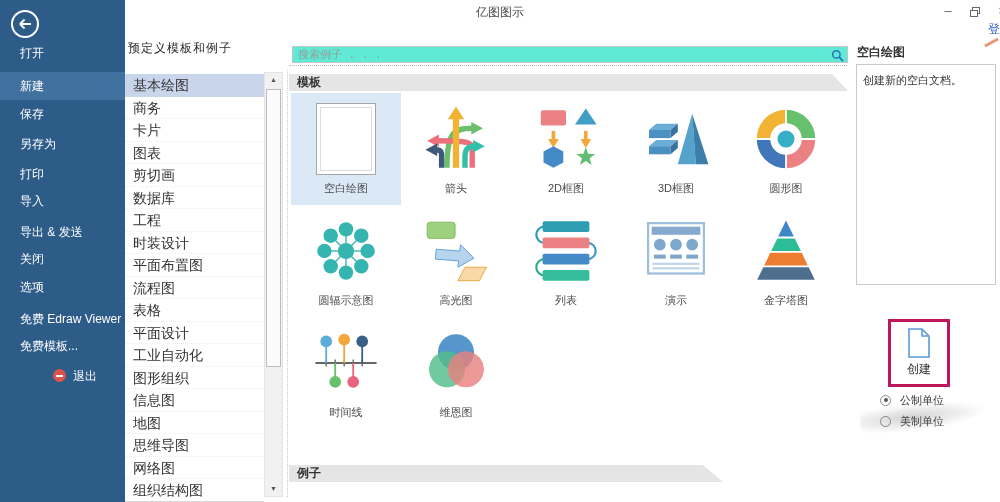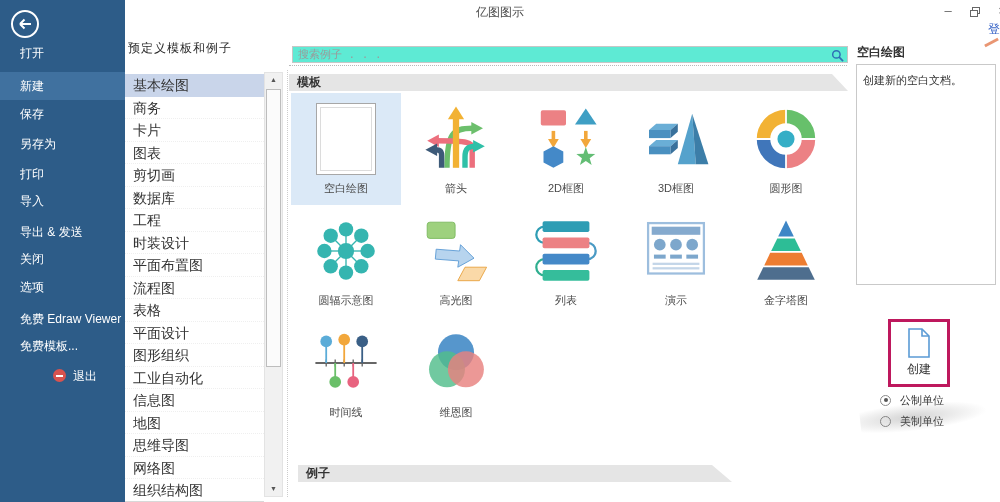--- a/index.html
+++ b/index.html
@@ -52,21 +52,21 @@
     border:1px solid #c6c6c6; font-size:11px; color:#555; padding:0 20px 0 5px; outline:none;
     font-family:Liberation Mono, monospace; background:#5eead4; }
   .search-input::placeholder { color:#9a9a9a; }
   .search-ic { position:absolute; left:831px; top:48px; width:13px; height:13px; }
   .dotted-h { position:absolute; left:289px; top:65px; width:558px; border-top:1px dotted #b9b9b9; }
   .dotted-v { position:absolute; left:287px; top:70px; height:427px; border-left:1px dotted #cccccc; }
 
   .section-bar { position:absolute; left:289px; height:17px; background:#e5e5e5; font-size:12px;
     font-weight:bold; color:#333; line-height:17px; padding-left:8px; }
   .bar-templates { top:74px; width:559px; clip-path:polygon(0 0, calc(100% - 16px) 0, 100% 100%, 0 100%); }
-  .bar-examples { top:465px; width:434px; clip-path:polygon(0 0, calc(100% - 20px) 0, 100% 100%, 0 100%);margin-left:9px; }
+  .bar-examples { top:465px; width:434px; clip-path:polygon(0 0, calc(100% - 20px) 0, 100% 100%, 0 100%); }
 
   
   .tile-grid { position:absolute; left:291px; top:93px; width:550px;
     display:grid; grid-template-columns:repeat(5,110px); grid-auto-rows:112px; }
   .tile { display:flex; flex-direction:column; align-items:center; padding-top:6px; cursor:default; }
   .tile.sel { background:#dbe9f7; }
   .tile-icon { width:80px; height:80px; display:flex; align-items:center; justify-content:center; }
   .tile-label { margin-top:2px; font-size:11px; color:#4a4a4a; text-align:center; white-space:nowrap; }
   .blank-page { width:60px; height:72px; background:#fff; border:1px solid #a7a7a7; padding:3px; }
   .blank-page > div { width:100%; height:100%; border:1px solid #dcdcdc; background:#fff; }
@@ -141,22 +141,22 @@
       <div class="cat-item">卡片</div>
       <div class="cat-item">图表</div>
       <div class="cat-item">剪切画</div>
       <div class="cat-item">数据库</div>
       <div class="cat-item">工程</div>
       <div class="cat-item">时装设计</div>
       <div class="cat-item">平面布置图</div>
       <div class="cat-item">流程图</div>
       <div class="cat-item">表格</div>
       <div class="cat-item">平面设计</div>
+      <div class="cat-item">工业自动化</div>
       <div class="cat-item">图形组织</div>
-      <div class="cat-item">工业自动化</div>
       <div class="cat-item">信息图</div>
       <div class="cat-item">地图</div>
       <div class="cat-item">思维导图</div>
       <div class="cat-item">网络图</div>
       <div class="cat-item">组织结构图</div>
     </div>
 
   <div class="vscroll">
     <div class="vs-btn vs-up">▲</div>
     <div class="vs-thumb"></div>

